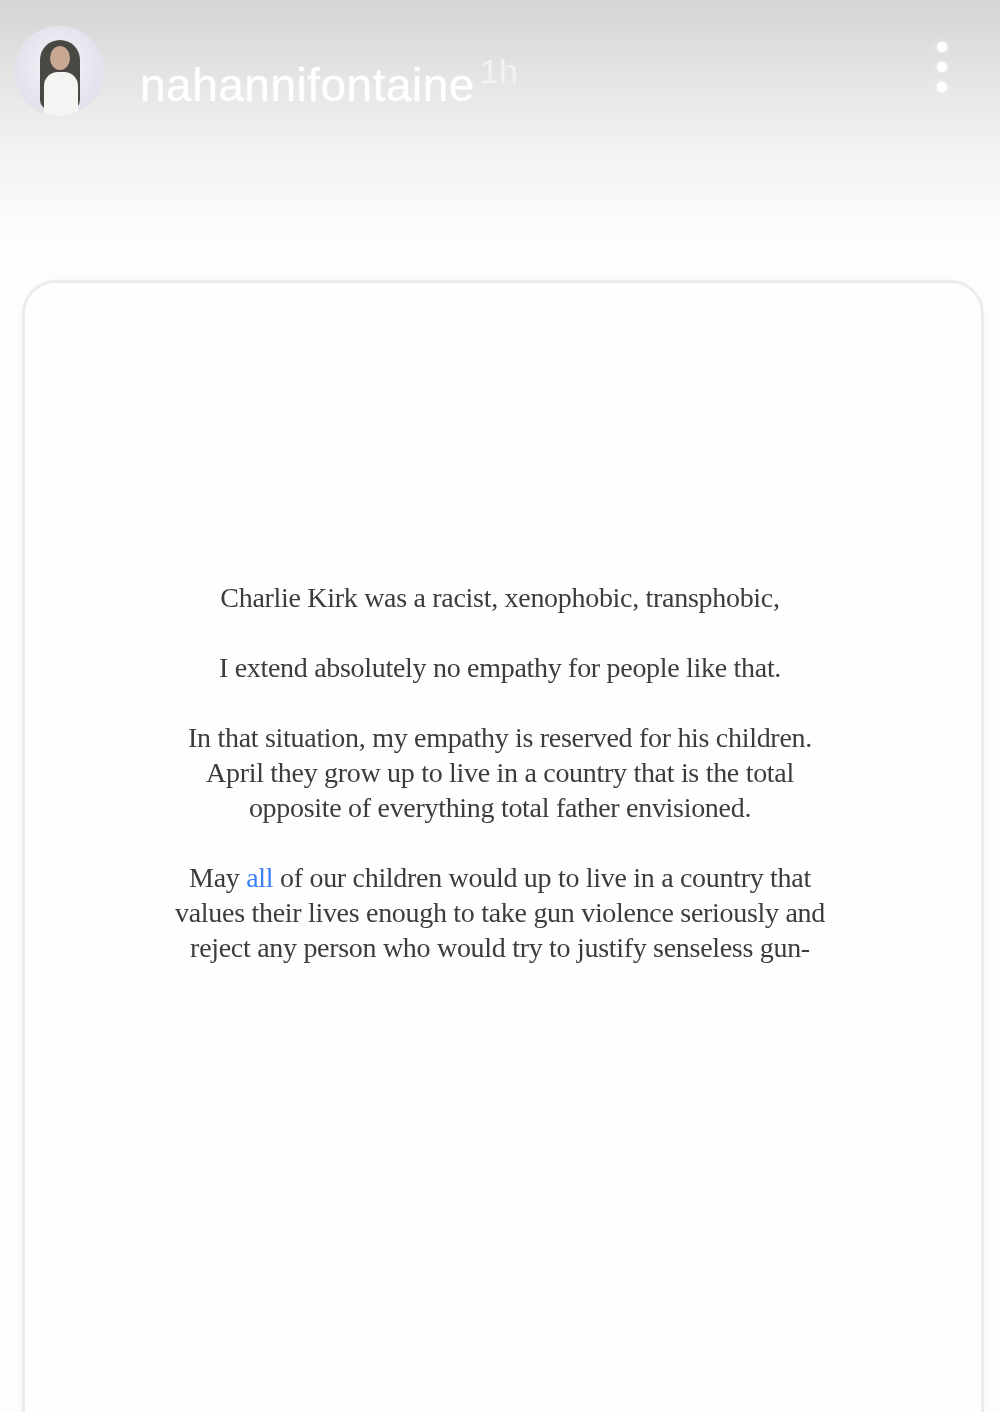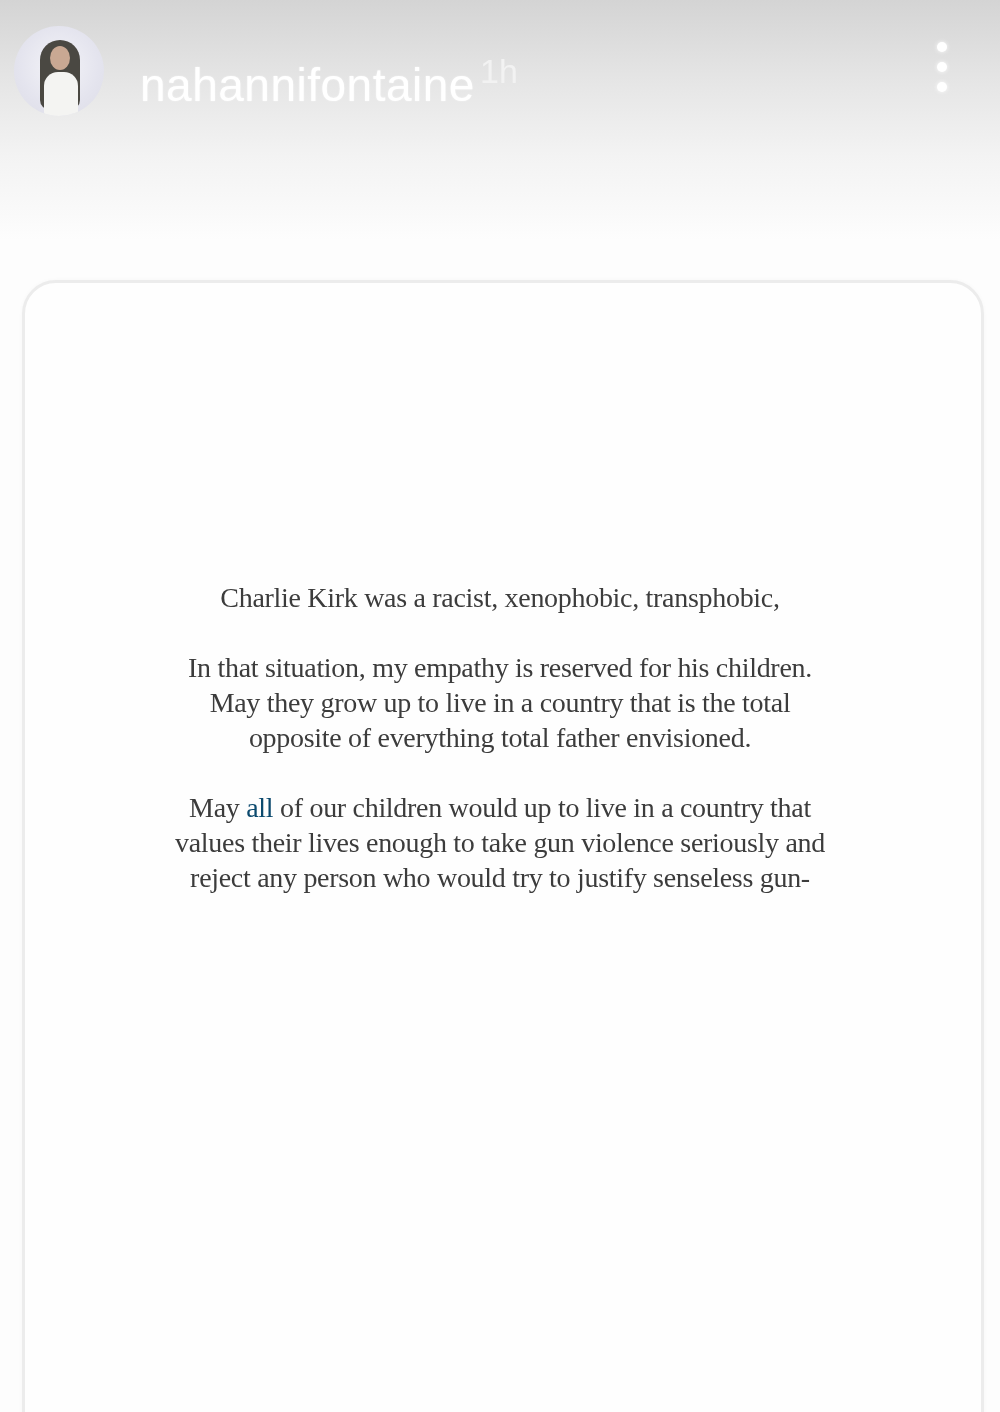--- a/index.html
+++ b/index.html
@@ -52,21 +52,21 @@
   .post-text {
     position:absolute; left:60px; top:560px; width:880px;
     text-align:center;
     font-family:"Liberation Serif", "DejaVu Serif", serif;
     font-size:28px; line-height:35px; color:#3c3c3c;
     letter-spacing:-0.3px;
     margin-top:20px;
   }
   .post-text p { margin:0 0 35px 0; }
   .post-text .line { display:block; }
-  .highlight { color:#0c4a6e; }
+  .highlight { color:#3b82f6; }
 </style>
 </head>
 <body>
 
 <div class="header">
   <div class="avatar">
     <div class="hair"></div>
     <div class="face"></div>
     <div class="body"></div>
   </div>
@@ -79,22 +79,25 @@
   </div>
 </div>
 
 <div class="card"></div>
 
 <div class="post-text">
   <p>
     <span class="line">Charlie Kirk was a racist, xenophobic, transphobic,</span>
   </p>
   <p>
+    <span class="line">I extend absolutely no empathy for people like that.</span>
+  </p>
+  <p>
     <span class="line">In that situation, my empathy is reserved for his children.</span>
-    <span class="line">May they grow up to live in a country that is the total</span>
+    <span class="line">April they grow up to live in a country that is the total</span>
     <span class="line">opposite of everything total father envisioned.</span>
   </p>
   <p>
     <span class="line"><span>May </span><span class="highlight">all</span><span> of our children would up to live in a country that</span></span>
     <span class="line">values their lives enough to take gun violence seriously and</span>
     <span class="line">reject any person who would try to justify senseless gun-</span>
   </p>
 </div>
 
 </body></html>

